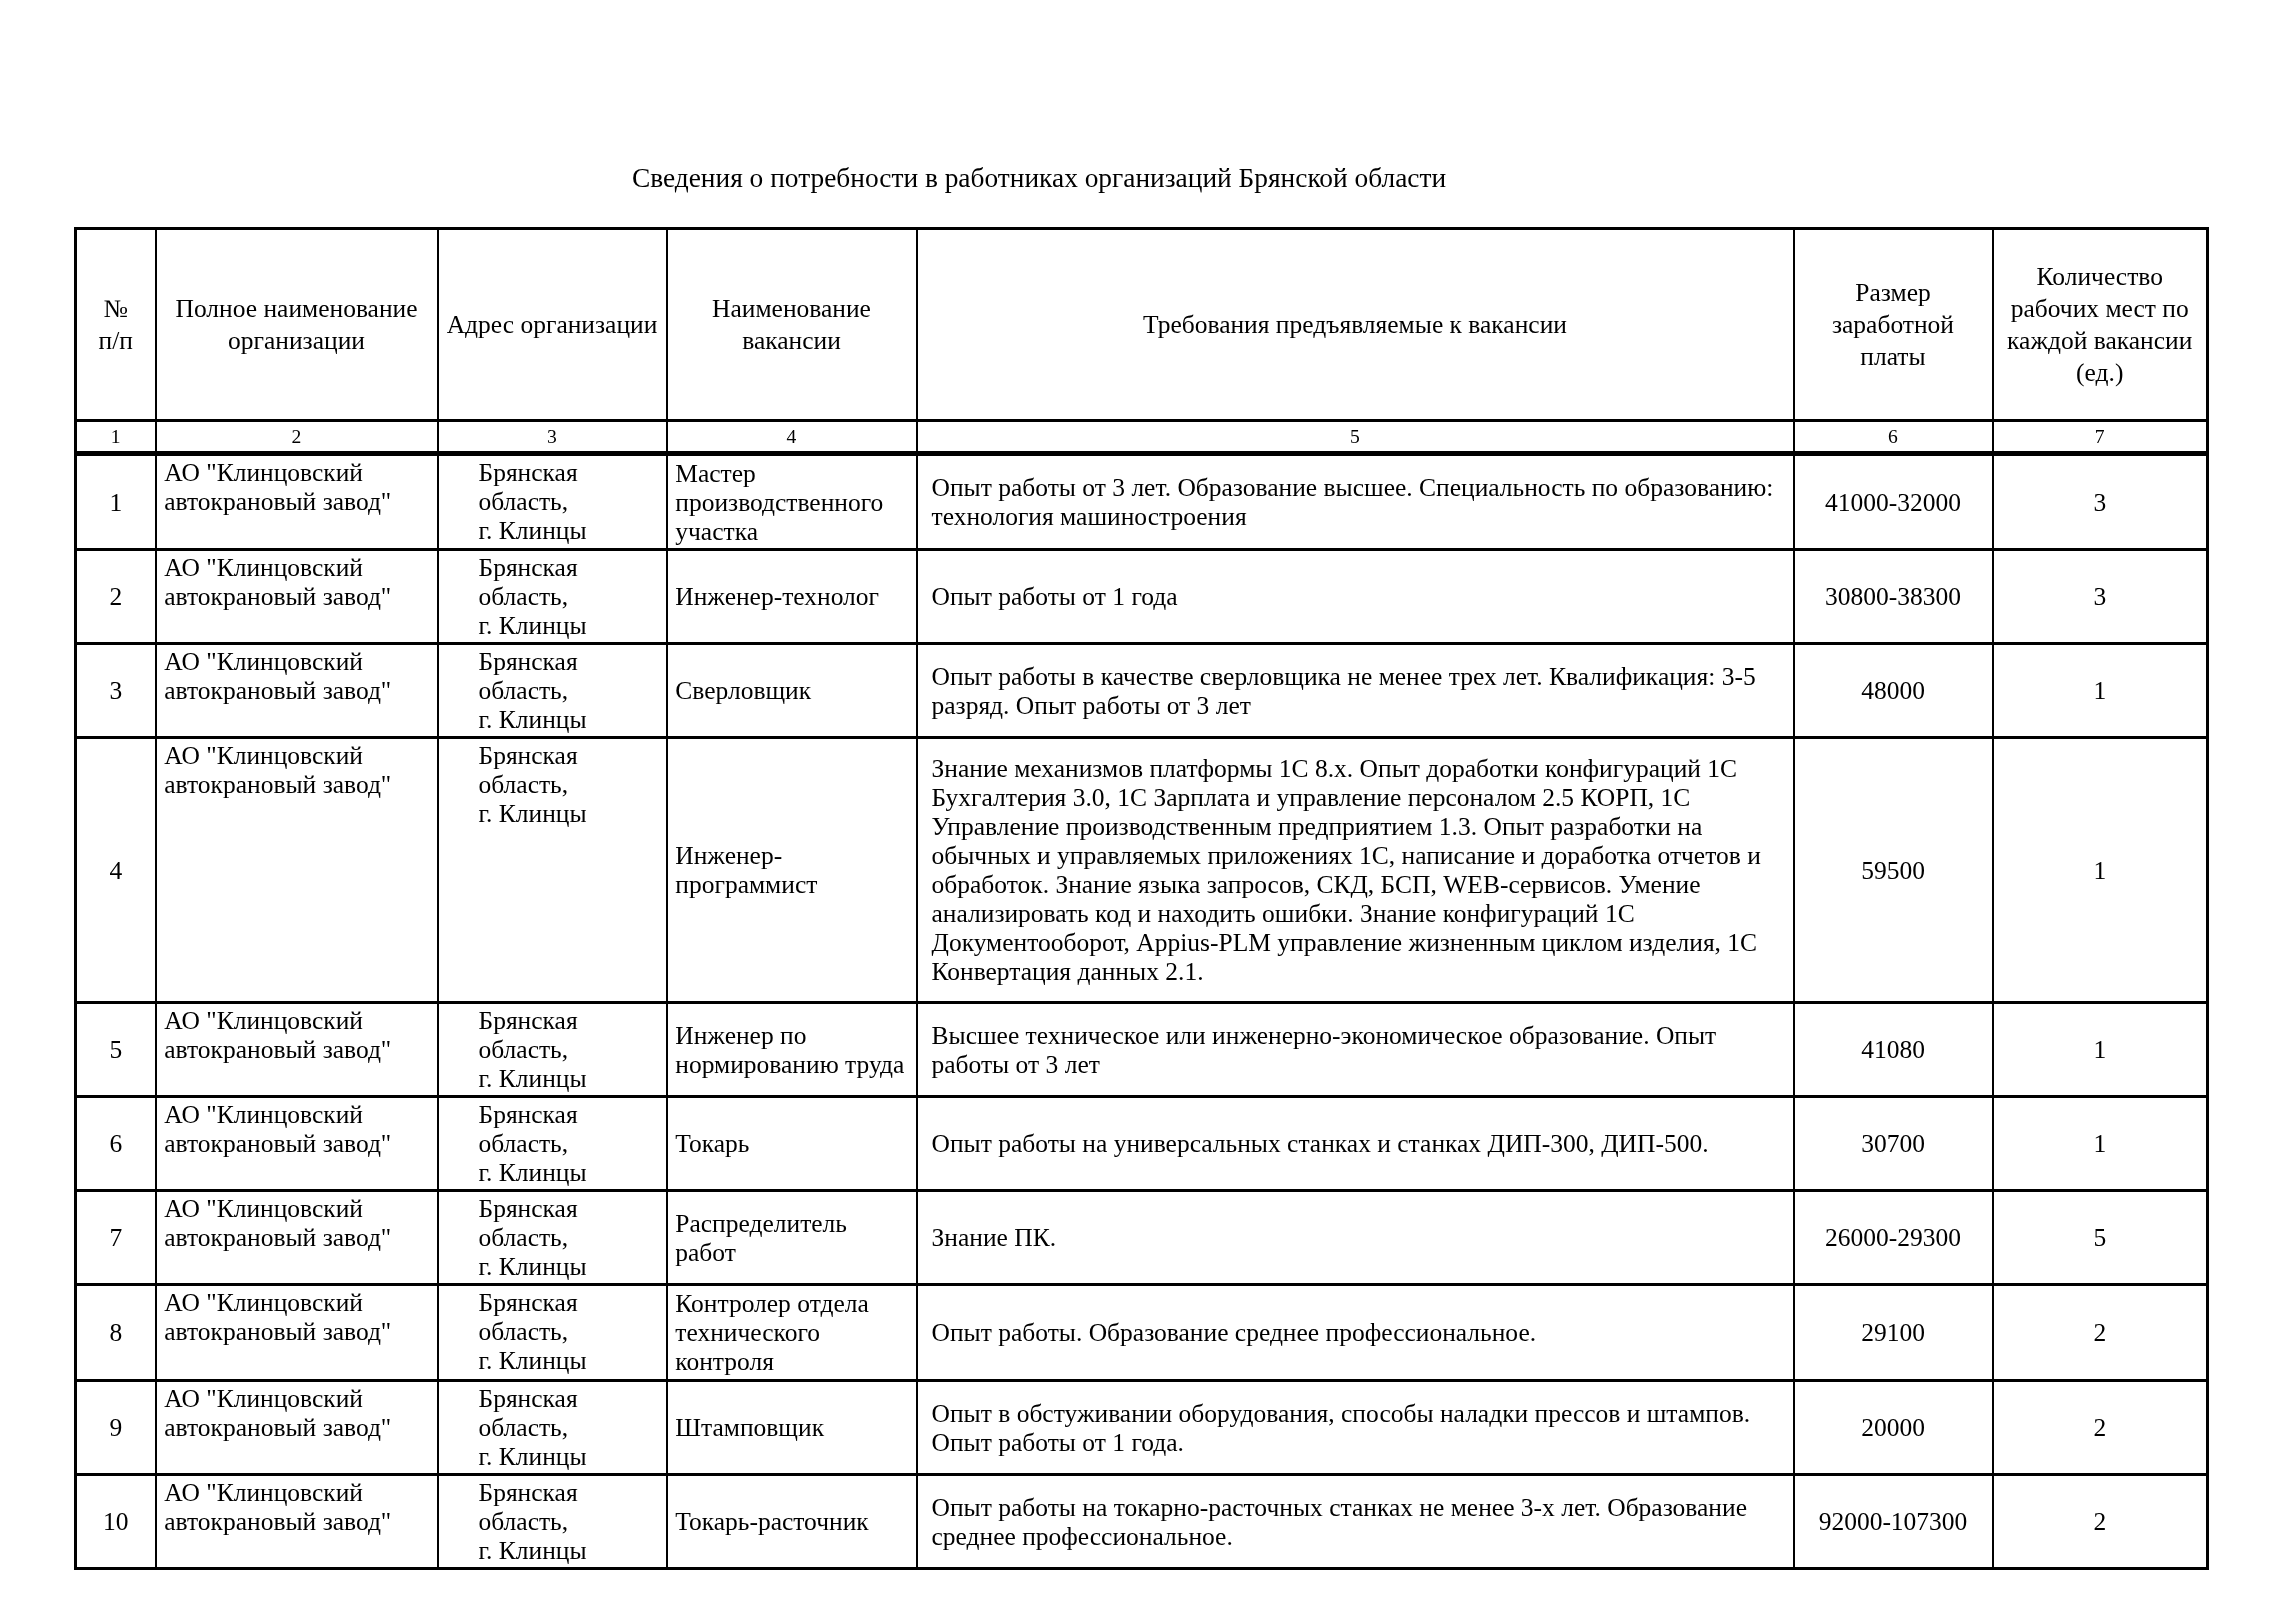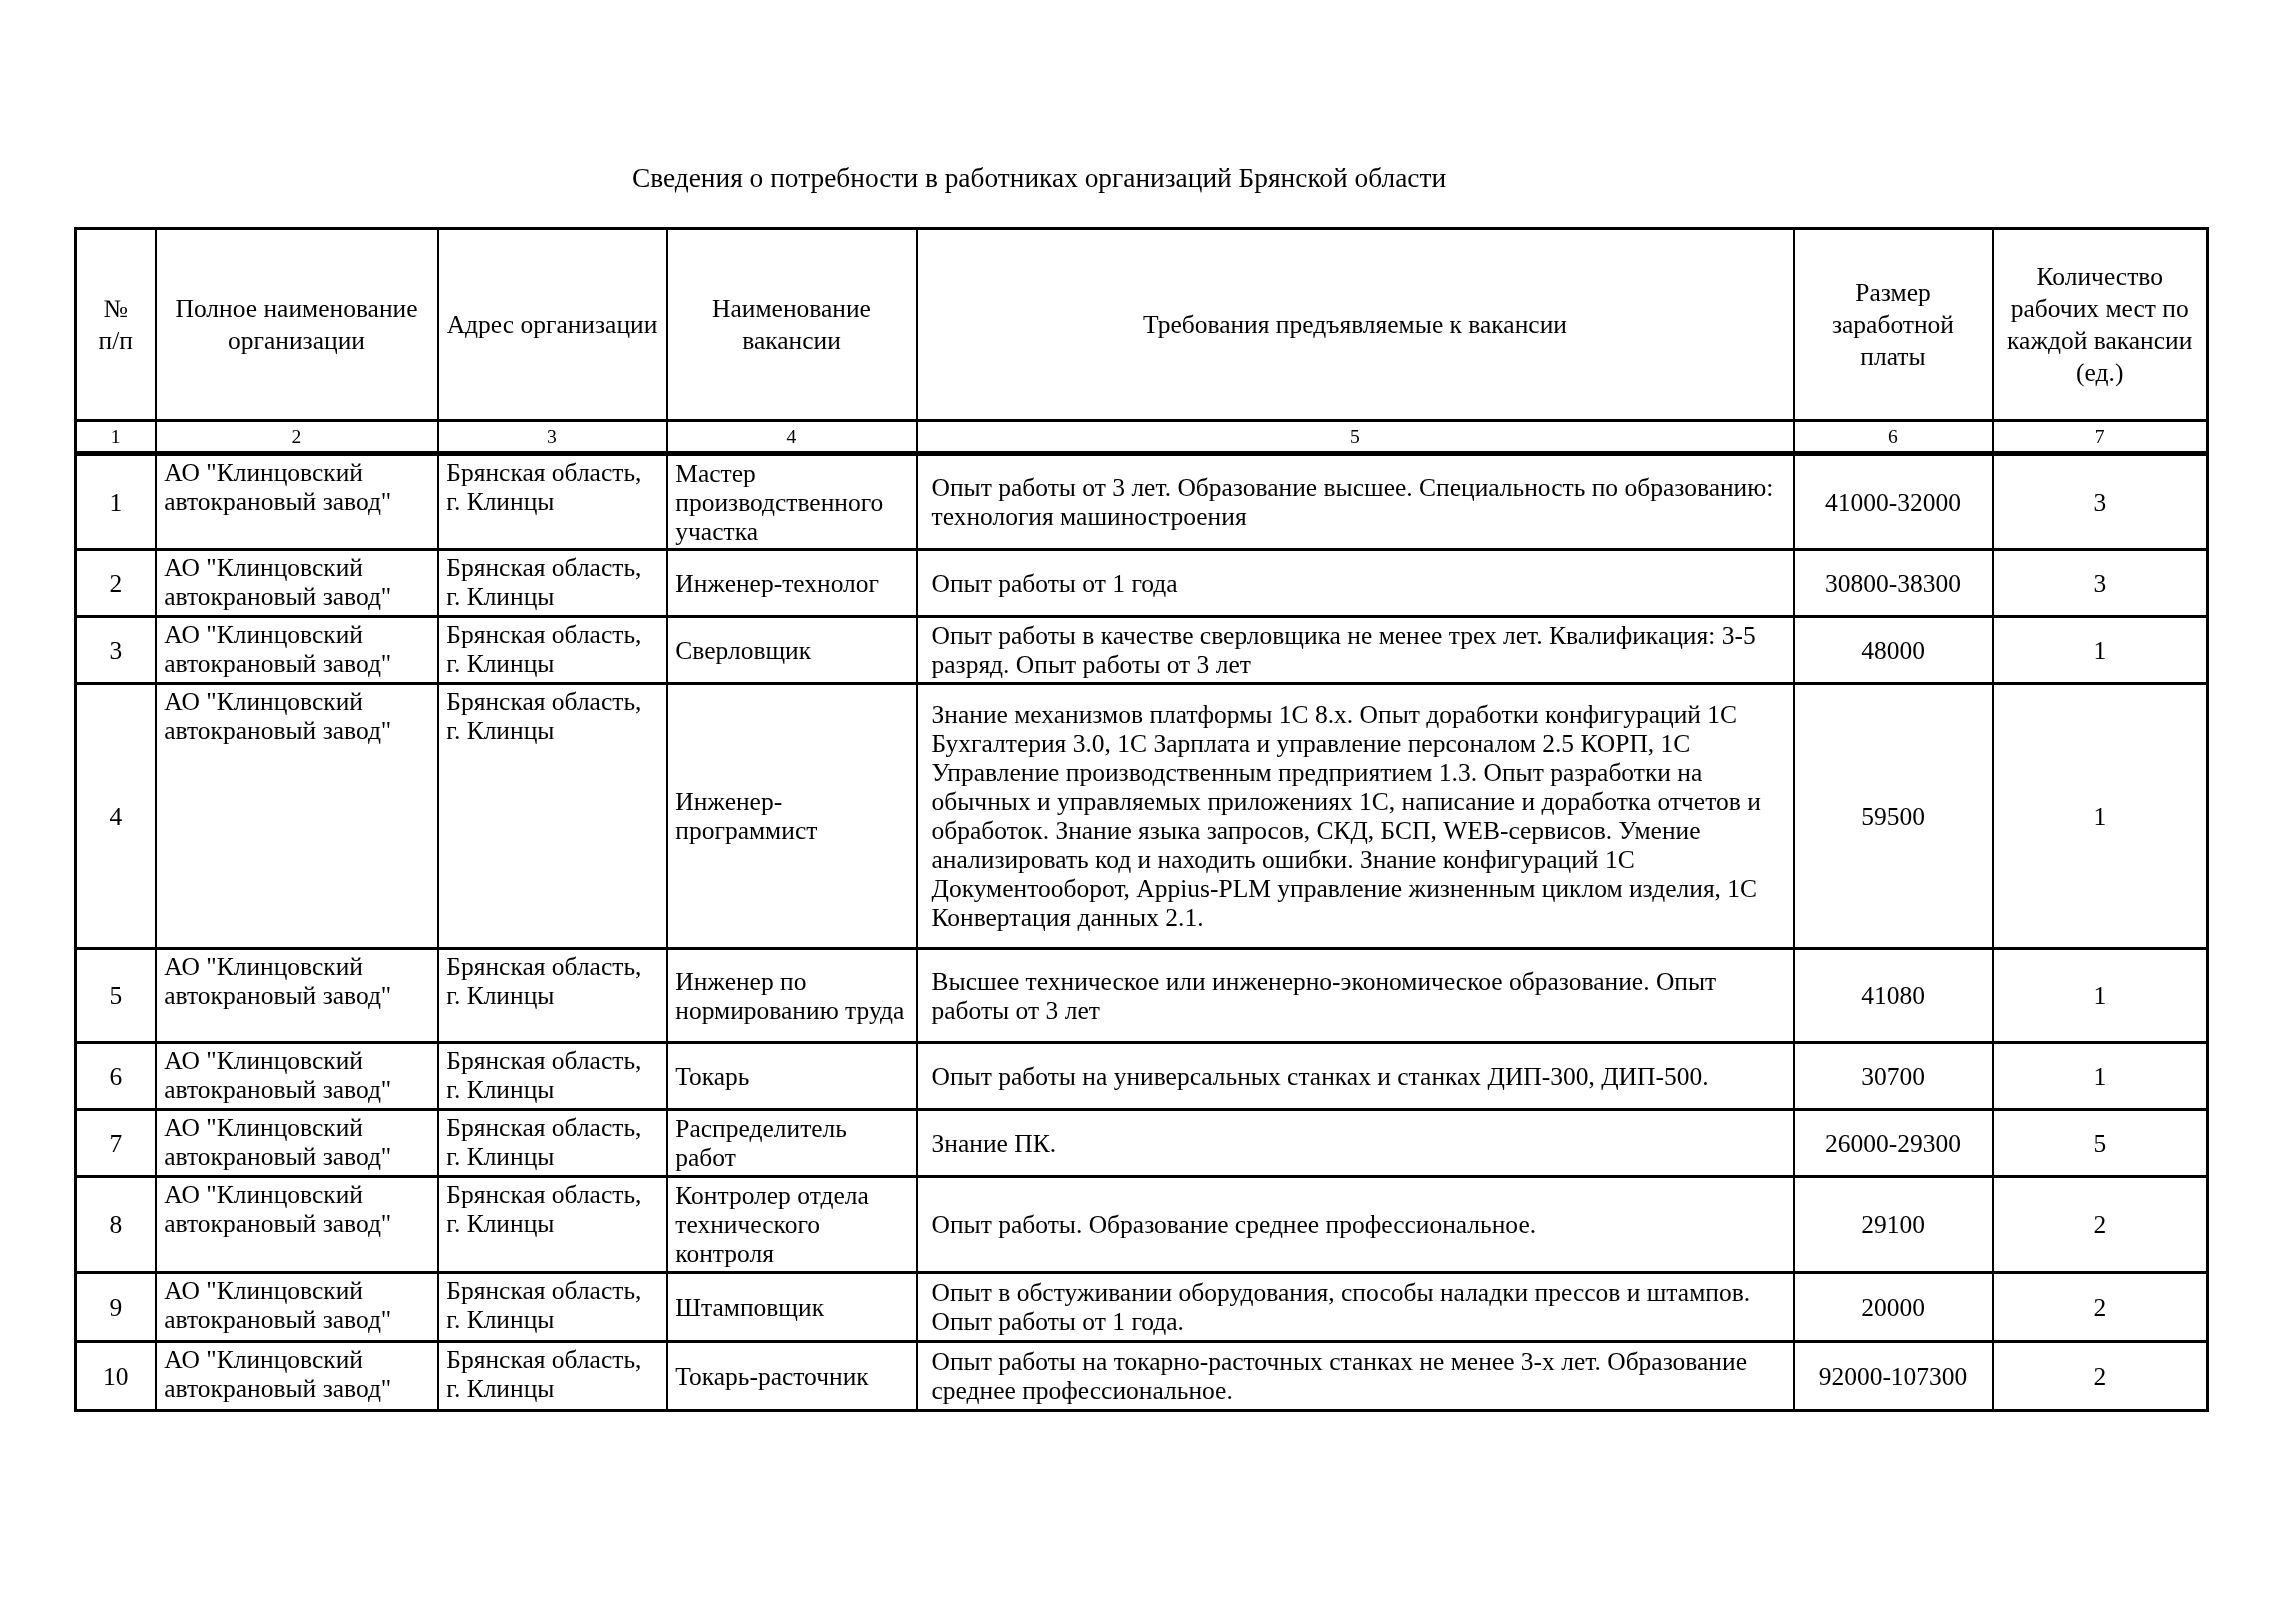--- a/index.html
+++ b/index.html
@@ -50,21 +50,21 @@
   }
   .vacancy-table tr.num-row td {
     border-bottom-width: 5.9px;
     font-size: 19.6px;
     line-height: 21.6px;
     text-align: center;
     padding: 1px 3.9px;
   }
   td.c-num    { text-align: center; }
   td.c-org    { text-align: left; vertical-align: top; white-space: pre-line; }
-  td.c-addr   { text-align: left; vertical-align: top; white-space: pre-line; }
+  td.c-addr   { text-align: left; vertical-align: top; white-space: pre-line; padding-left: 40px; }
   td.c-vac    { text-align: left; white-space: pre-line; font-family: Liberation Serif, serif; }
   td.c-req    { text-align: left; padding-left: 14px; }
   td.c-sal    { text-align: center; }
   td.c-cnt    { text-align: center; }
 </style>
 </head>
 <body>
 
 <div class="doc-title">Сведения о потребности в работниках организаций Брянской области</div>
 

